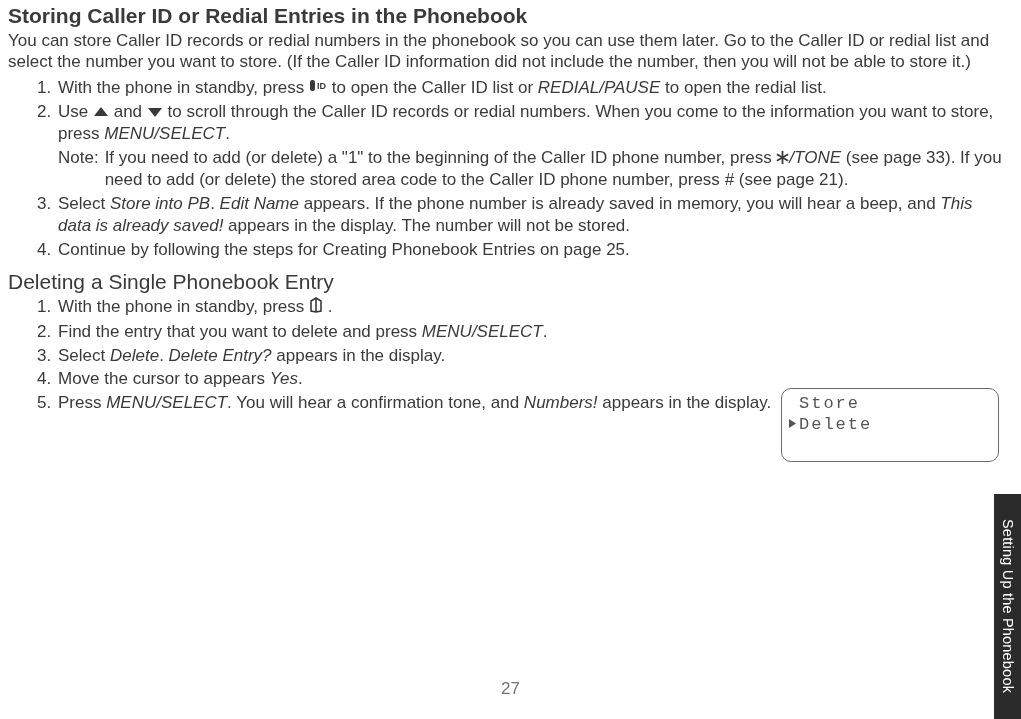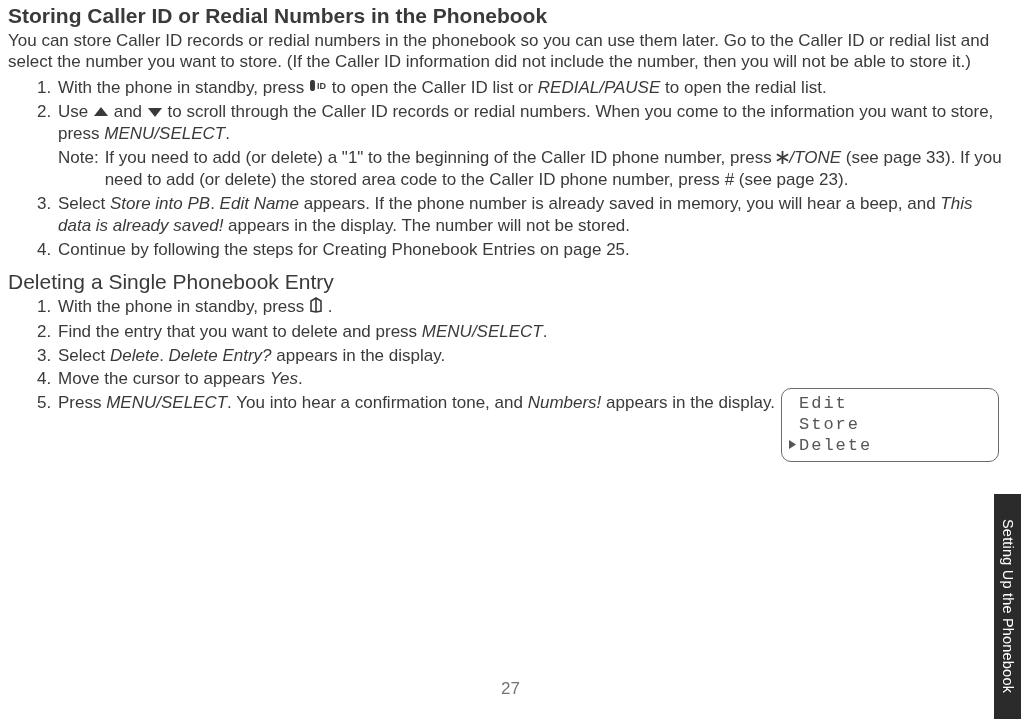--- a/index.html
+++ b/index.html
@@ -108,21 +108,21 @@
     justify-content: center;
     letter-spacing: 0.2px;
   }
   svg { display: inline-block; }
 </style>
 </head>
 <body>
 
 <div class="page">
 
-  <h2 class="section-title">Storing Caller ID or Redial Numbers in the Phonebook</h2>
+  <h2 class="section-title">Storing Caller ID or Redial Entries in the Phonebook</h2>
 
   <p class="intro">You can store Caller ID records or redial numbers in the phonebook so you can use them later. Go to the Caller ID or redial list and select the number you want to store. (If the Caller ID information did not include the number, then you will not be able to store it.)</p>
 
   <ol class="steps">
     <li>
       <span>With the phone in standby, press </span><span class="icon-inline"><svg width="18" height="15" viewBox="0 0 18 15">
             <path d="M3 2 Q1 2 1 5 L1 10 Q1 13 3 13 L4 13 Q6 13 6 10 L6 5 Q6 2 4 2 Z" fill="#3a3a3a"></path>
             <text x="8" y="11" font-family="Arial" font-size="9" font-weight="bold" fill="#3a3a3a">ID</text>
           </svg></span><span> to open the Caller ID list or </span><span class="bolditalic">REDIAL/PAUSE</span><span> to open the redial list.</span>
     </li>
@@ -134,37 +134,33 @@
           </svg></span><span> to scroll through the Caller ID records or redial numbers. When you come to the information you want to store, press </span><span class="bolditalic">MENU/SELECT</span><span>.</span>
       <div class="note">
         <div class="note-label">Note:</div>
         <div class="note-body">
           <span>If you need to add (or delete) a "1" to the beginning of the Caller ID phone number, press </span><span class="icon-inline"><svg width="13" height="13" viewBox="0 0 13 13">
                 <g fill="#3a3a3a">
                   <rect x="5.6" y="0" width="1.8" height="13"></rect>
                   <rect x="5.6" y="0" width="1.8" height="13" transform="rotate(60 6.5 6.5)"></rect>
                   <rect x="5.6" y="0" width="1.8" height="13" transform="rotate(-60 6.5 6.5)"></rect>
                 </g>
-              </svg></span><span class="bolditalic">/TONE</span><span> (see page 33). If you need to add (or delete) the stored area code to the Caller ID phone number, press </span><span class="bolditalic">#</span><span> (see page 23).</span>
+              </svg></span><span class="bolditalic">/TONE</span><span> (see page 33). If you need to add (or delete) the stored area code to the Caller ID phone number, press </span><span class="bolditalic">#</span><span> (see page 21).</span>
         </div>
       </div>
     </li>
     <li>
       <span>Select </span><span class="italic">Store into PB</span><span>. </span><span class="italic">Edit Name</span><span> appears. If the phone number is already saved in memory, you will hear a beep, and </span><span class="italic">This data is already saved!</span><span> appears in the display. The number will not be stored.</span>
     </li>
     <li>Continue by following the steps for Creating Phonebook Entries on page 25.</li>
   </ol>
 
   <h2 class="subsection">Deleting a Single Phonebook Entry</h2>
 
   <div class="screen-illustration" style="top:388px;">
-    <div class="row">
-        <span class="cursor"></span>
-        <span>Edit</span>
-      </div>
     <div class="row">
         <span class="cursor"></span>
         <span>Store</span>
       </div>
     <div class="row">
         <span class="cursor"><svg width="9" height="11" viewBox="0 0 9 11">
             <polygon points="1,1 8,5.5 1,10" fill="#555"></polygon>
           </svg></span>
         <span>Delete</span>
       </div>
@@ -179,21 +175,21 @@
     <li>
       <span>Find the entry that you want to delete and press </span><span class="bolditalic">MENU/SELECT</span><span>.</span>
     </li>
     <li>
       <span>Select </span><span class="italic">Delete</span><span>. </span><span class="italic">Delete Entry?</span><span> appears in the display.</span>
     </li>
     <li>
       <span>Move the cursor to appears </span><span class="italic">Yes</span><span>.</span>
     </li>
     <li>
-      <span>Press </span><span class="bolditalic">MENU/SELECT</span><span>. You into hear a confirmation tone, and </span><span class="italic">Numbers!</span><span> appears in the display.</span>
+      <span>Press </span><span class="bolditalic">MENU/SELECT</span><span>. You will hear a confirmation tone, and </span><span class="italic">Numbers!</span><span> appears in the display.</span>
     </li>
   </ol>
 
 </div>
 
 <div class="page-number">27</div>
 
 <div class="side-tab">Setting Up the Phonebook</div>
 
 </body></html>

